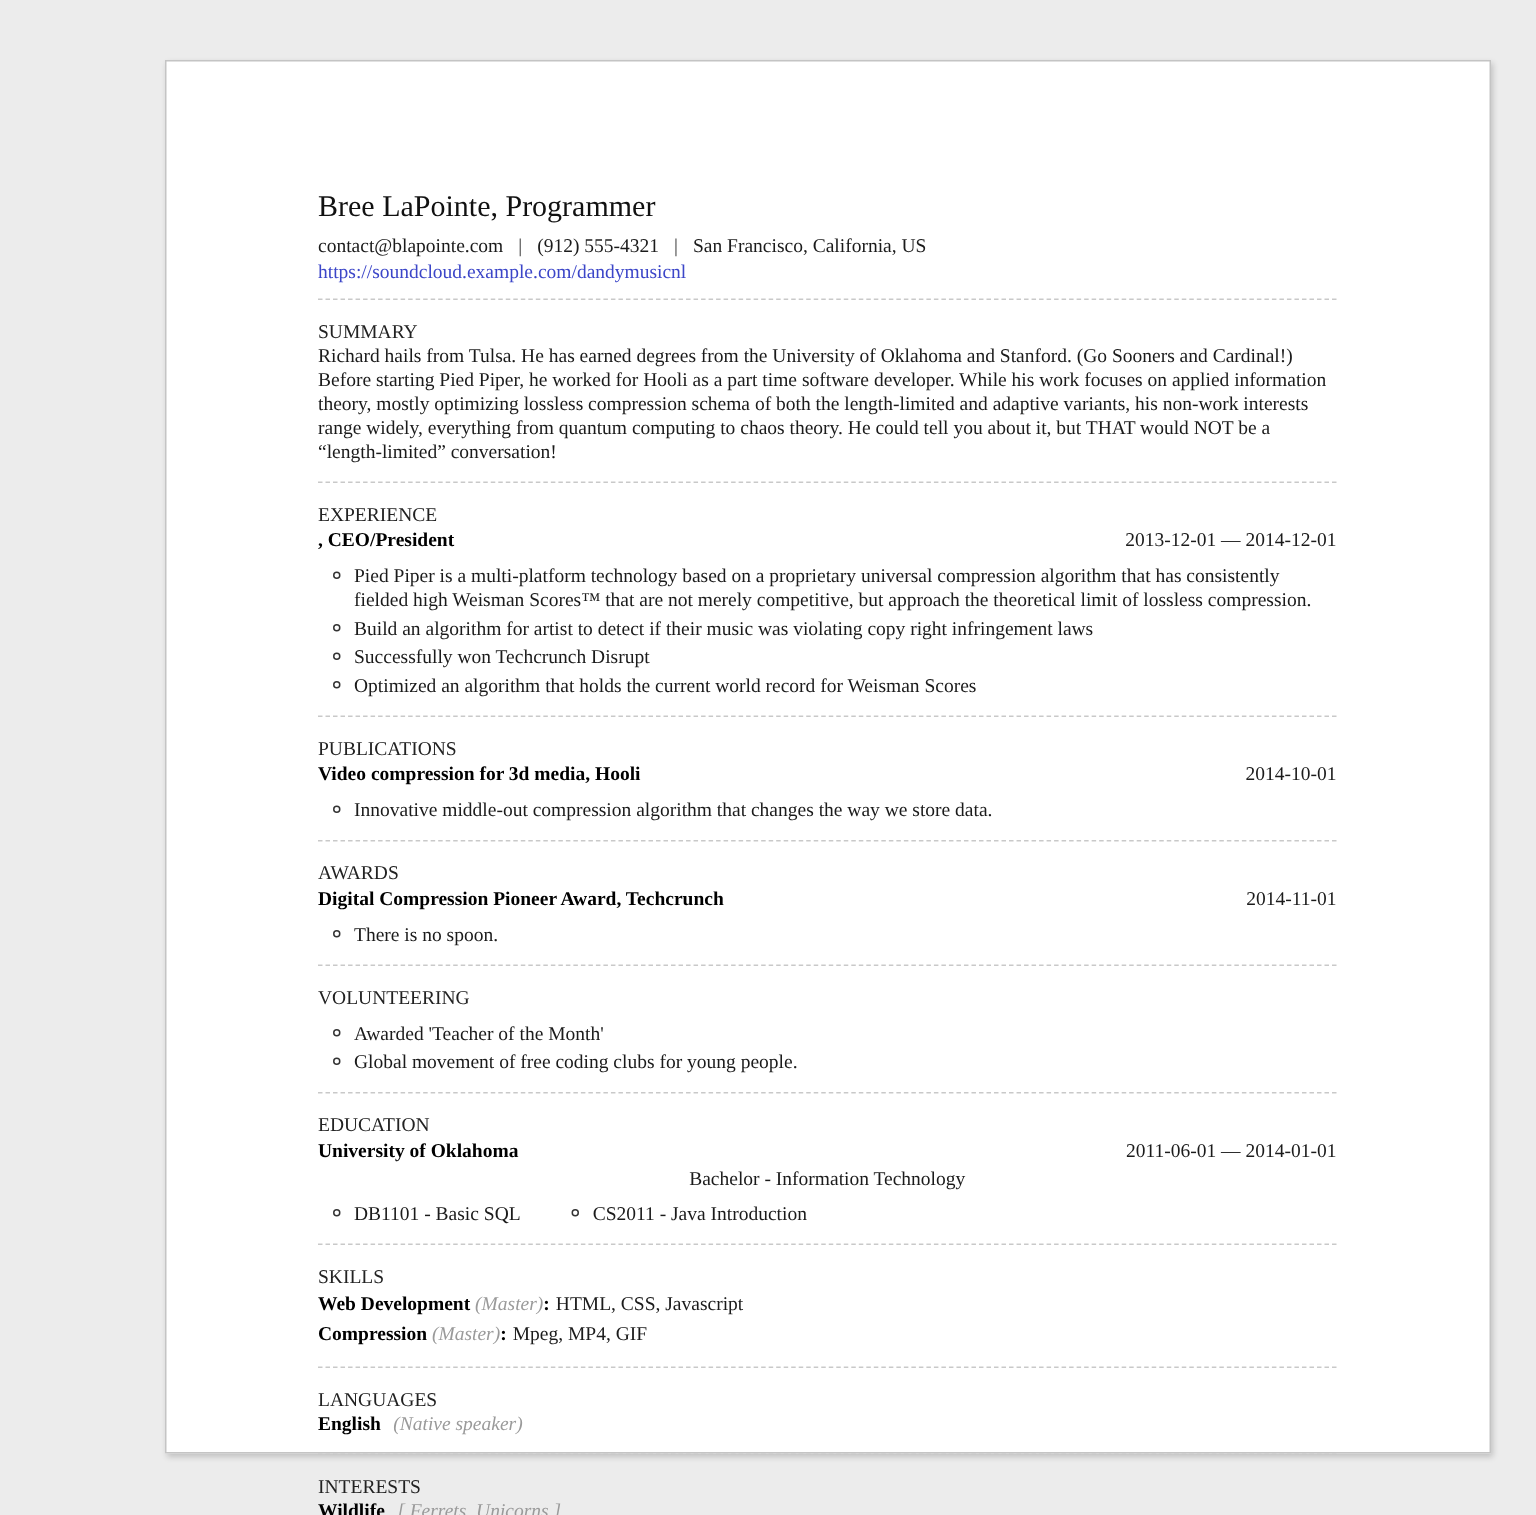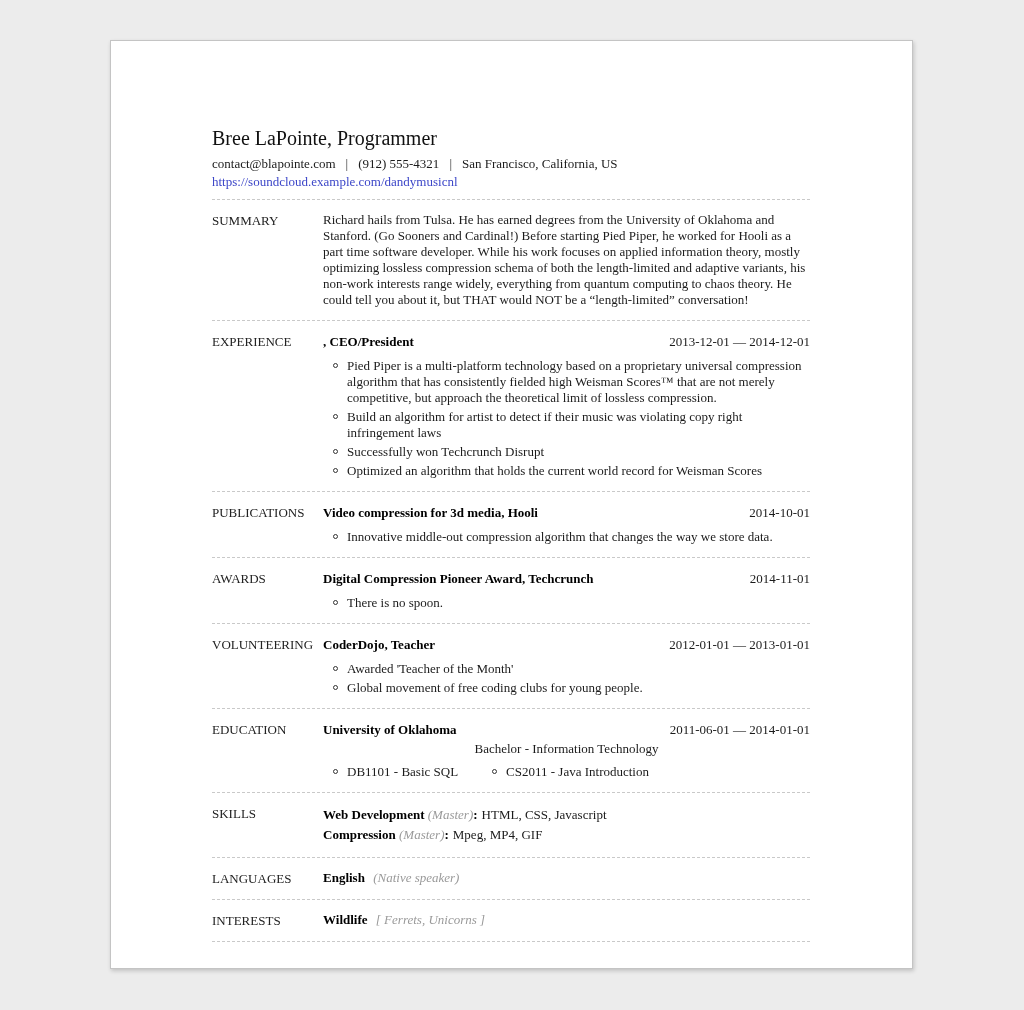--- a/index.html
+++ b/index.html
@@ -7,33 +7,33 @@
   body {
     background:#ececec;
     font-family:"Liberation Serif","DejaVu Serif",serif;
     color:#1b1b1b;
     overflow:hidden;
     position:relative;
   }
   .page {
     position:absolute;
     left:110px; top:40px;
-    width:803px; height:929px;
+    width:884px; height:929px;
     background:#ffffff;
     border:1px solid #c4c4c4;
     box-shadow:1px 2px 4px rgba(0,0,0,0.18);
     padding:84px 102px 0 101px;
   }
   .doc-header { border-bottom:1px dashed #c9c9c9; padding-bottom:9px; }
   .name { font-size:20px; line-height:26px; font-weight:normal; color:#111; }
   .contact-line { font-size:13px; line-height:16px; margin-top:5px; color:#1b1b1b; }
   .contact-sep { margin:0 10px; color:#333; }
   .site-link { font-size:13px; line-height:16px; color:#3c46c8; text-decoration:none; display:inline-block; }
 
-  .section { display:flex; border-bottom:1px dashed #c9c9c9; padding:12px 0 12px 0; font-size:13px; }
+  .section { display:flex; border-bottom:1px dashed #c9c9c9; padding:12px 0 12px 0; font-size:13px;flex-direction:column; }
   .sec-label { width:111px; flex:none; font-size:13px; line-height:17px; color:#222; }
   .sec-content { flex:1; min-width:0; }
   .title-row { display:flex; justify-content:space-between; align-items:baseline; line-height:17px; }
   .item-title { font-weight:bold; color:#000; }
   .item-date { font-size:13px; color:#1b1b1b; white-space:nowrap; margin-left:12px; }
   .para { line-height:16px; }
   .sub-line { line-height:17px; margin-top:2px;text-align:center; }
 
   .bullets { margin-top:8px; }
   .bullet { display:flex; line-height:16px; margin-bottom:3px; padding-left:10px; }
@@ -130,24 +130,20 @@
             <span class="dot"></span>
             <span>There is no spoon.</span>
           </div>
       </div>
     </div>
   </div>
 
   <div class="section">
     <div class="sec-label">VOLUNTEERING</div>
     <div class="sec-content">
-      <div class="title-row">
-        <span class="item-title">CoderDojo, Teacher</span>
-        <span class="item-date">2012-01-01 — 2013-01-01</span>
-      </div>
       <div class="bullets">
         <div class="bullet">
             <span class="dot"></span>
             <span>Awarded 'Teacher of the Month'</span>
           </div>
         <div class="bullet">
             <span class="dot"></span>
             <span>Global movement of free coding clubs for young people.</span>
           </div>
       </div>

